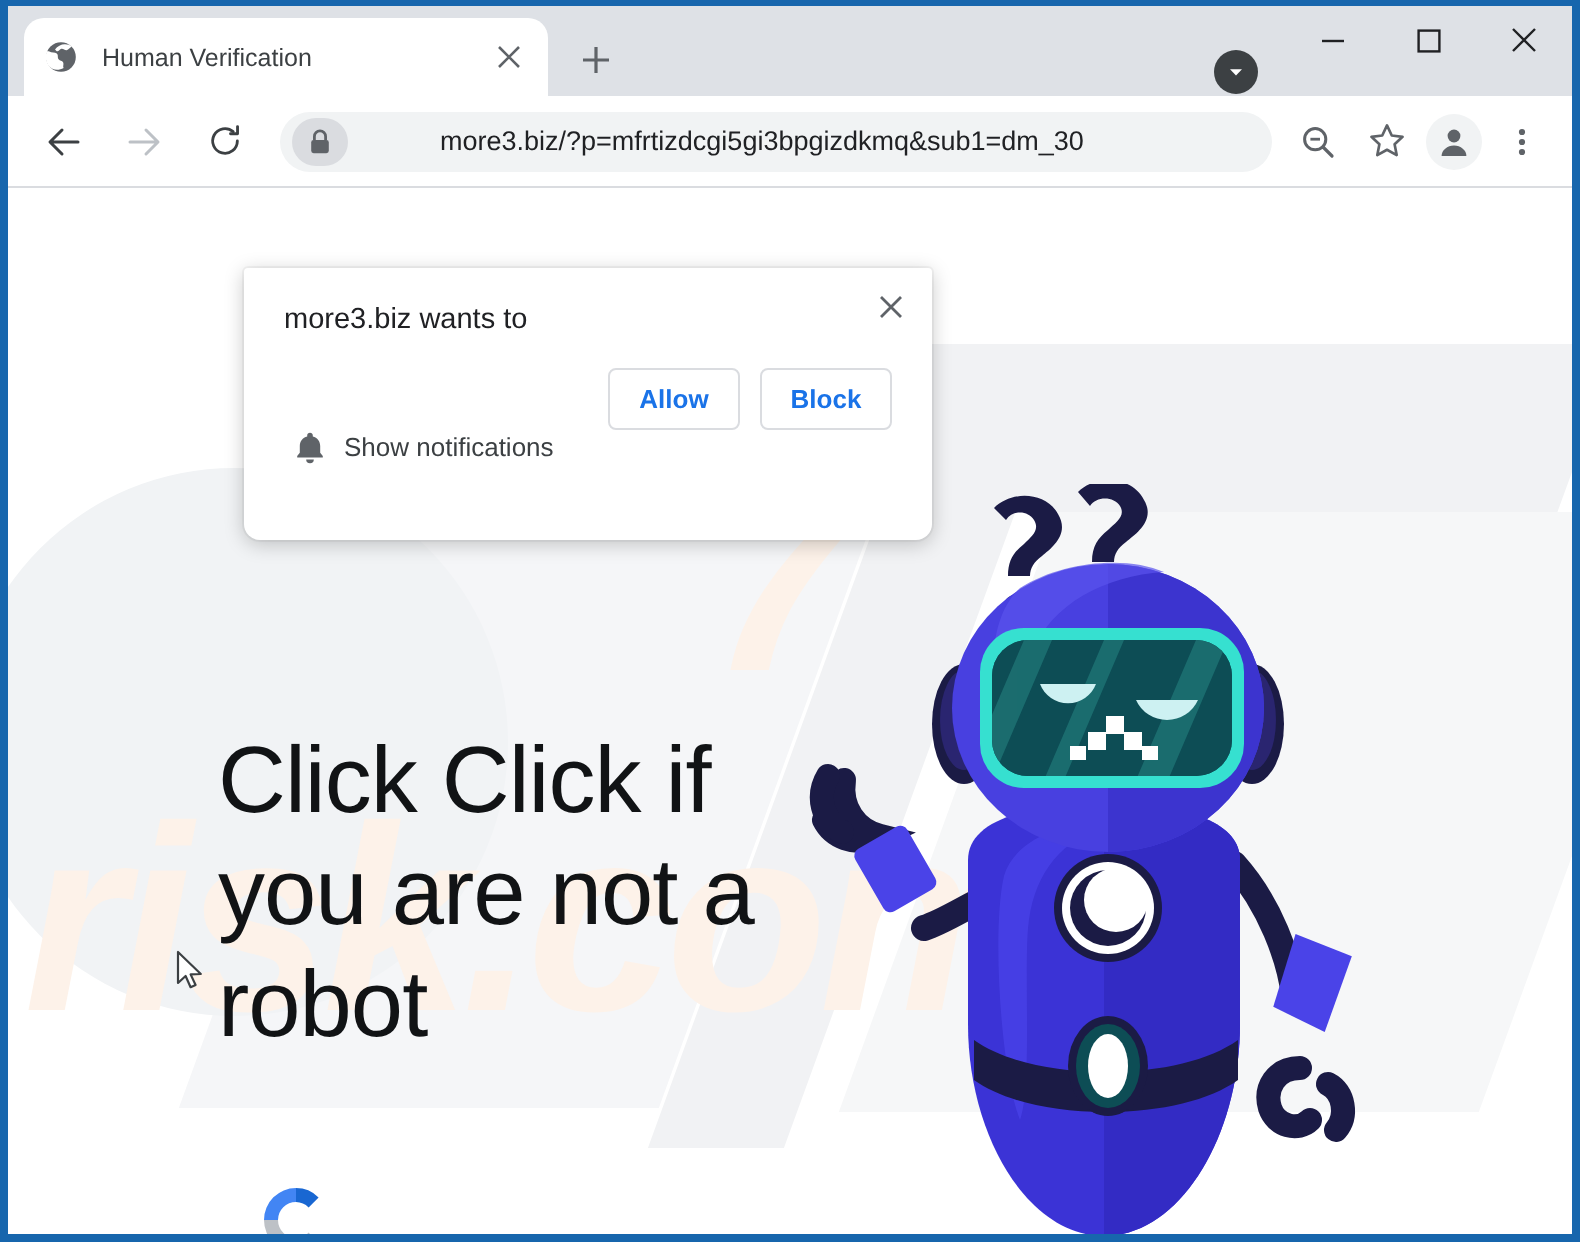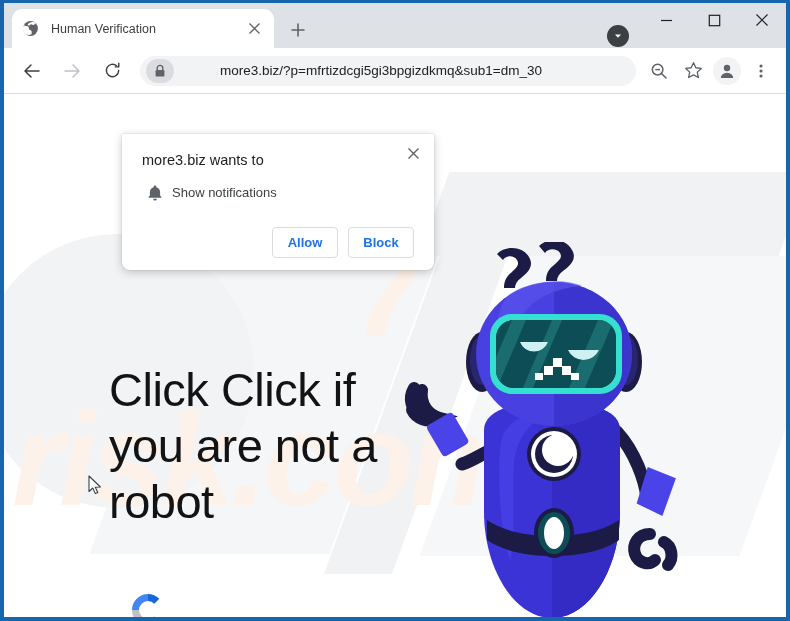--- a/index.html
+++ b/index.html
@@ -214,21 +214,21 @@
   #cursor {
     position: absolute;
     left: 84px; top: 381px;
     width: 16px; height: 22px;
   }
 
   
   #perm-bubble {
     position: absolute;
     left: 118px; top: 40px;
-    width: 312px;
+    width: 344px;
     background: #ffffff;
     border-radius: 2px 2px 8px 8px;
     box-shadow: 0 2px 10px rgba(0,0,0,0.22), 0 0 0 1px rgba(0,0,0,0.04);
     z-index: 40;
     padding: 18px 20px 12px 20px;
   }
   #perm-close {
     position: absolute; right: 10px; top: 8px;
     width: 22px; height: 22px;
     display: flex; align-items: center; justify-content: center;
@@ -485,30 +485,30 @@
         </svg>
       </div>
 
       <div id="perm-bubble">
         <div id="perm-close">
           <svg width="13" height="13" viewBox="0 0 13 13">
             <path d="M1.5 1.5 L11.5 11.5 M11.5 1.5 L1.5 11.5" stroke="#5f6368" stroke-width="1.4" fill="none"></path>
           </svg>
         </div>
         <div id="perm-title">more3.biz wants to</div>
+        <div id="perm-actions">
+          <button class="perm-btn">Allow</button>
+          <button class="perm-btn">Block</button>
+        </div>
         <div id="perm-row">
           <span id="perm-bell">
             <svg width="16" height="17" viewBox="0 0 16 17">
               <path d="M8 1.4 c-.8 0-1.4.6-1.4 1.3 v.5 C4.3 3.8 2.9 5.7 2.9 8 v3.4 l-1.3 1.6 v.8 h12.8 v-.8 l-1.3 -1.6 V8 c0-2.3-1.4-4.2-3.7-4.8 v-.5 c0-.7-.6-1.3-1.4-1.3 z" fill="#5f6368"></path>
               <path d="M6.1 14.7 a1.9 1.9 0 0 0 3.8 0 z" fill="#5f6368"></path>
             </svg>
           </span>
           <span id="perm-row-label">Show notifications</span>
         </div>
-        <div id="perm-actions">
-          <button class="perm-btn">Allow</button>
-          <button class="perm-btn">Block</button>
-        </div>
       </div>
 
     </div>
   </div>
 </div>
 
 </body></html>

